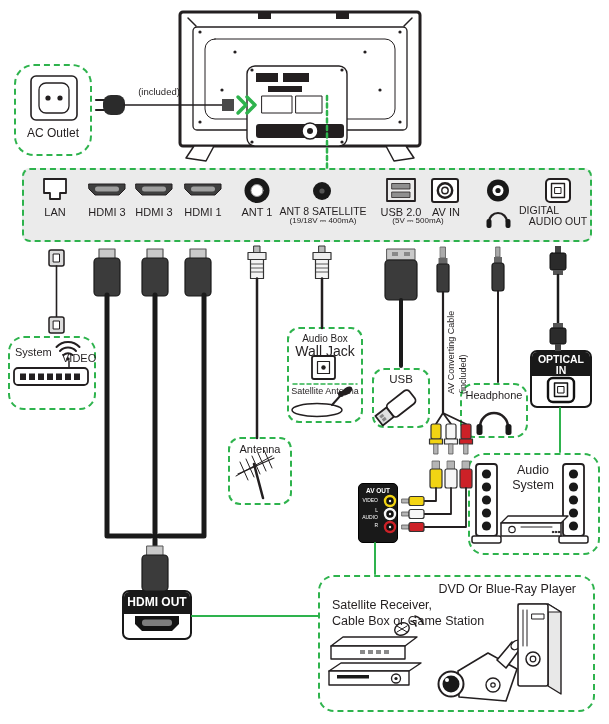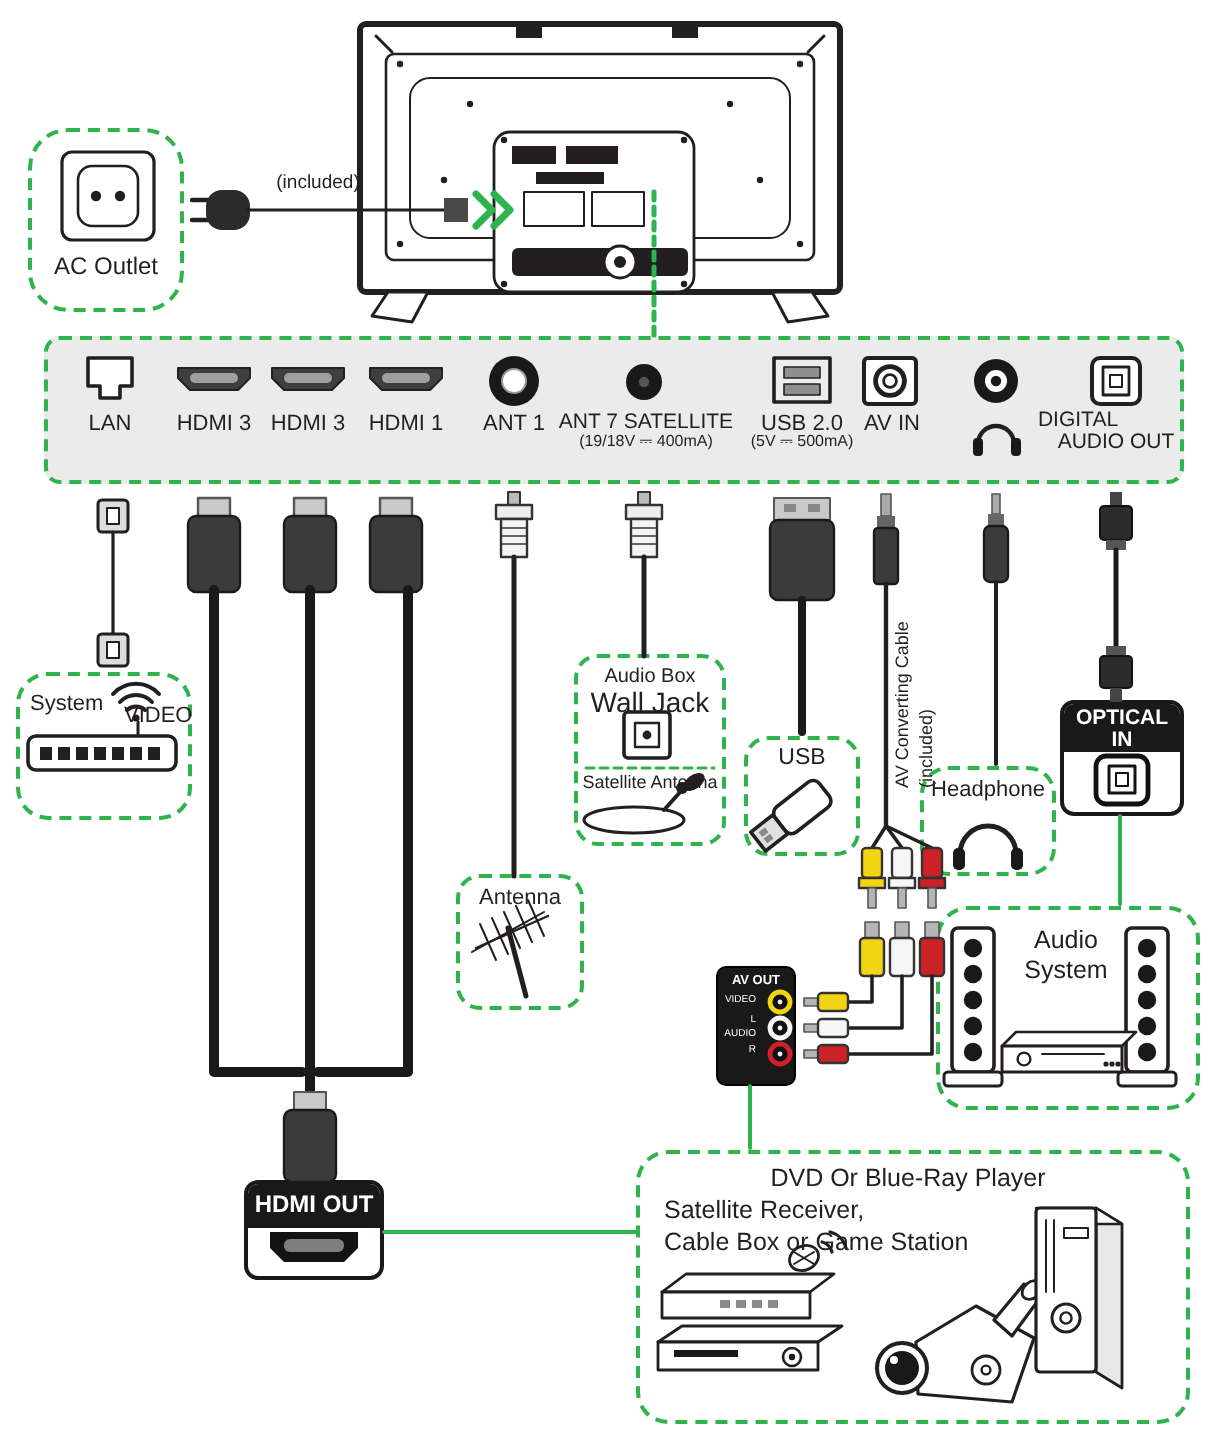--- a/index.html
+++ b/index.html
@@ -424,24 +424,24 @@
   </svg>
 
   <div class="lbl" style="left:16px;top:127px;width: 74px;font-size:12px">AC Outlet</div>
   <div class="lbl" style="left:126px;top:87px;width:66px;font-size:9.5px">(included)</div>
 
   <div class="lbl" style="left:33px;top:206px;width:44px">LAN</div>
   <div class="lbl" style="left:80px;top:206px;width:54px">HDMI 3</div>
   <div class="lbl" style="left:127px;top:206px;width:54px">HDMI 3</div>
   <div class="lbl" style="left:176px;top:206px;width:54px">HDMI 1</div>
   <div class="lbl" style="left:232px;top:206px;width:50px">ANT 1</div>
-  <div class="lbl" style="left:279px;top:206px;width:88px;font-size:10.5px">ANT 7 SATELLITE</div>
+  <div class="lbl" style="left:279px;top:206px;width:88px;font-size:10.5px">ANT 8 SATELLITE</div>
   <div class="lbl" style="left:283px;top:217px;width:80px;font-size:8px">(19/18V ⎓ 400mA)</div>
   <div class="lbl" style="left:377px;top:206px;width:48px">USB 2.0</div>
-  <div class="lbl" style="left:368px;top:217px;width:66px;font-size:8px">(5V ⎓ 500mA)</div>
+  <div class="lbl" style="left:385px;top:217px;width:66px;font-size:8px">(5V ⎓ 500mA)</div>
   <div class="lbl" style="left:426px;top:206px;width:40px">AV IN</div>
   <div class="lbl" style="left:506px;top:205px;width:66px;font-size:10.5px">DIGITAL</div>
   <div class="lbl" style="left:525px;top:216px;width:66px;font-size:10.5px">AUDIO OUT</div>
 
   <div class="lbl" style="left:15px;top:346px;width:44px;text-align:left">System</div>
   <div class="lbl" style="left:62px;top:352px;width:32px;text-align:left">VIDEO</div>
   <div class="lbl" style="left:291px;top:333px;width:68px;font-size:10px">Audio Box</div>
   <div class="lbl" style="left:291px;top:344px;width:68px;font-size:14px">Wall Jack</div>
   <div class="lbl" style="left:288px;top:386px;width:74px;font-size:9px">Satellite Antenna</div>
   <div class="lbl" style="left:230px;top:443px;width:60px">Antenna</div>
@@ -453,17 +453,17 @@
   </div>
 
   <div class="tiny" style="left:356px;top:498px;width:28px;padding-right:6px">VIDEO</div>
   <div class="tiny" style="left:356px;top:508px;width:28px;padding-right:6px">L</div>
   <div class="tiny" style="left:356px;top:514.5px;width:28px;padding-right:6px">AUDIO</div>
   <div class="tiny" style="left:356px;top:522.5px;width:28px;padding-right:6px">R</div>
 
   <div class="vtext" style="left:446px;top:270px;height:124px">AV Converting Cable</div>
   <div class="vtext" style="left:458px;top:308px;height:86px">(included)</div>
 
-  <div class="lbl" style="left:332px;top:582px;width:244px;text-align:center;font-size:12.5px">DVD Or Blue-Ray Player</div>
+  <div class="lbl" style="left:332px;top:582px;width:244px;text-align:right;font-size:12.5px">DVD Or Blue-Ray Player</div>
   <div class="lbl" style="left:332px;top:598px;width:244px;text-align:left;font-size:12.5px">Satellite Receiver,</div>
   <div class="lbl" style="left:332px;top:614px;width:244px;text-align:left;font-size:12.5px">Cable Box or Game Station</div>
 
 </div>
 
 </body></html>

